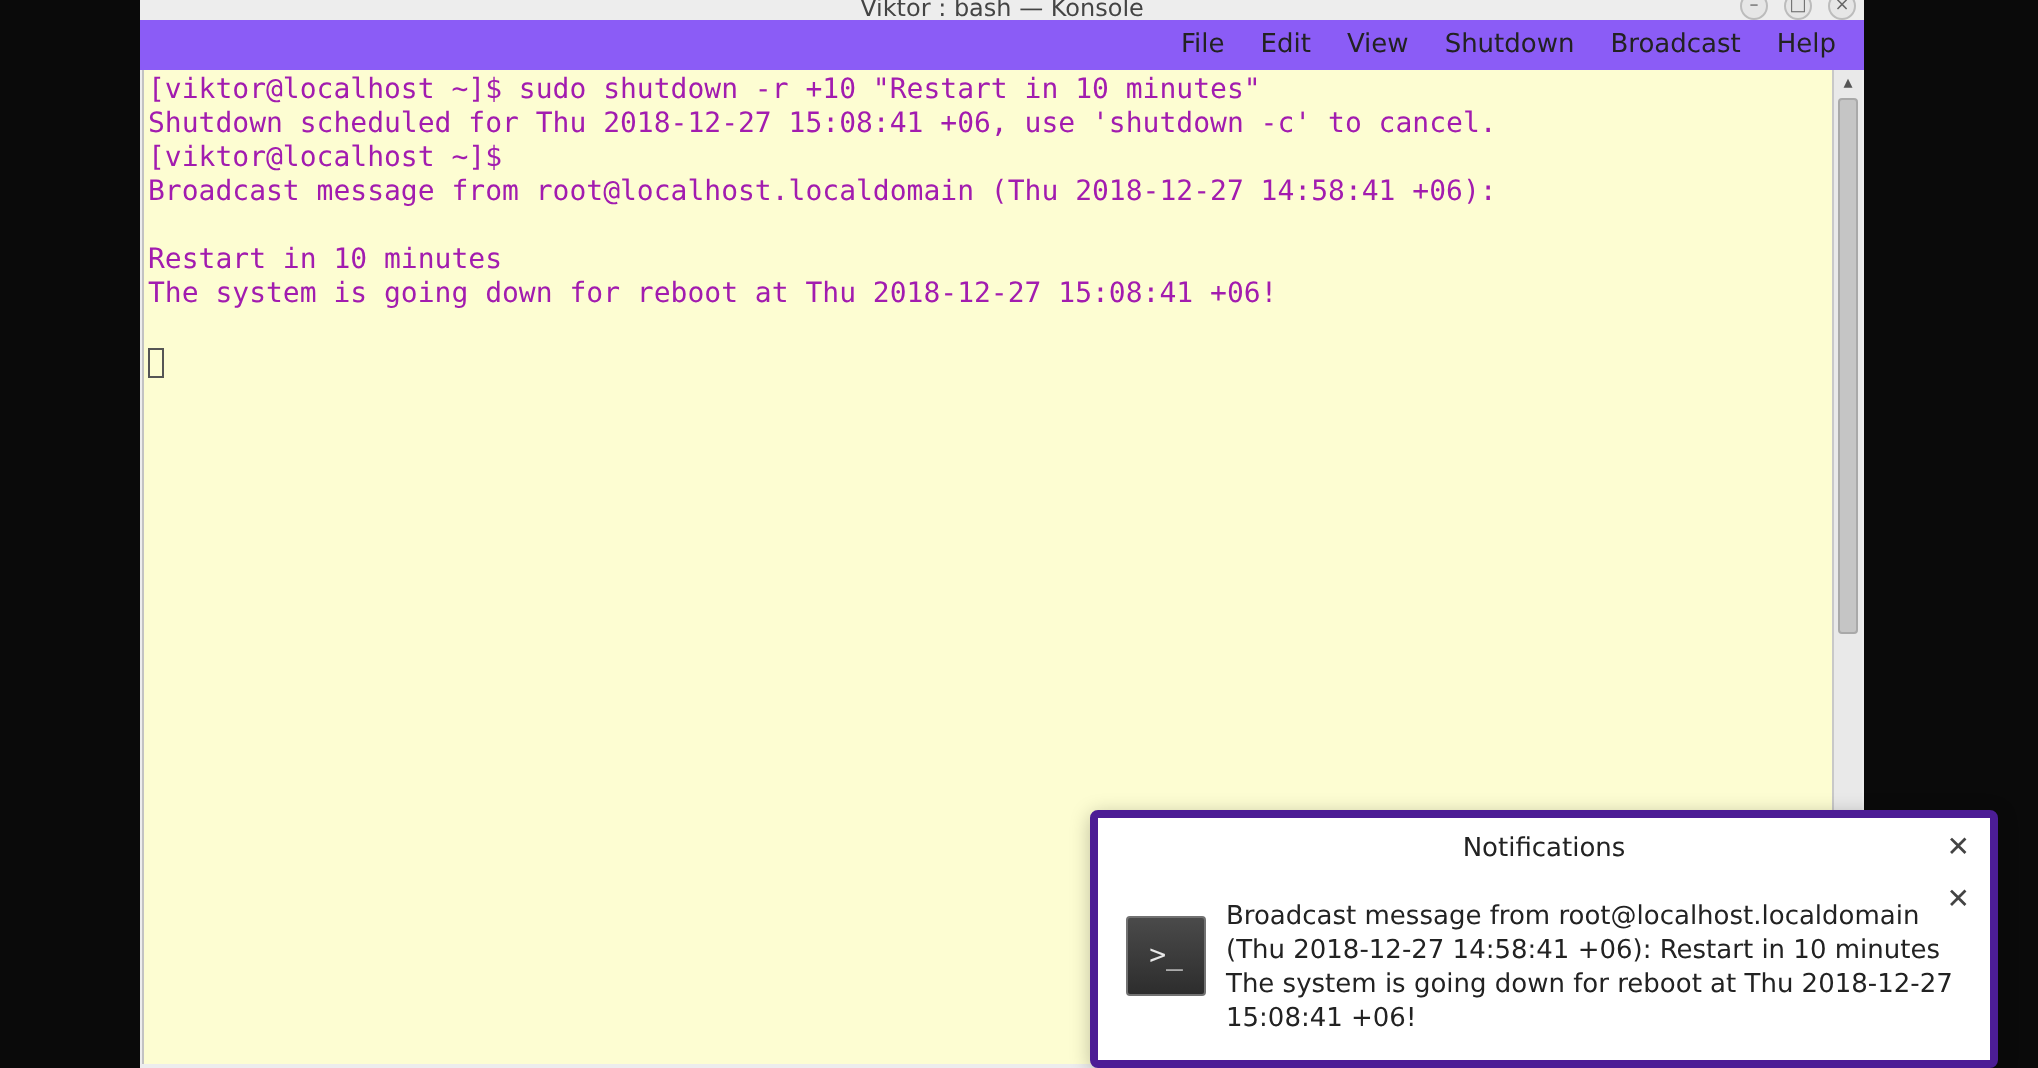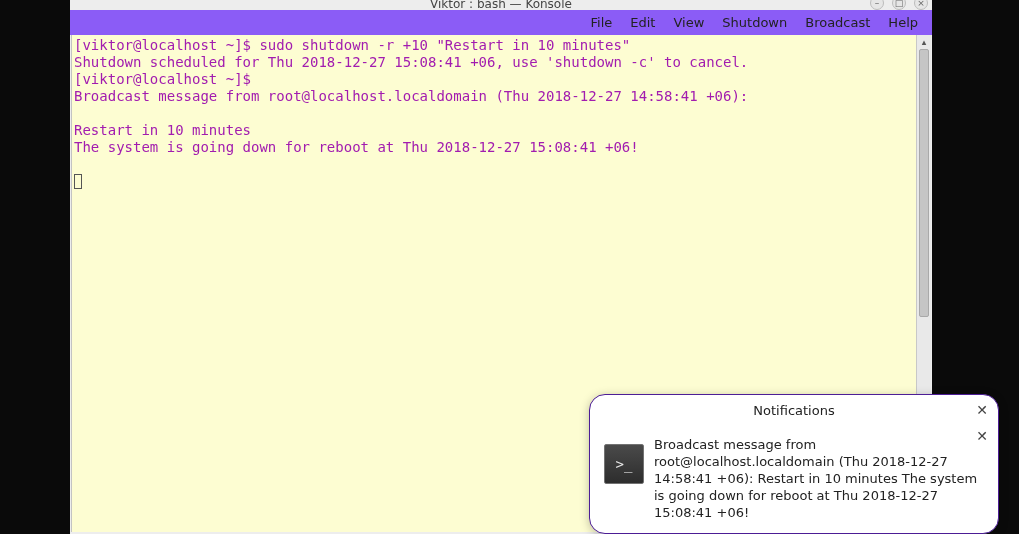--- a/index.html
+++ b/index.html
@@ -114,24 +114,24 @@
     display: inline-block;
     width: 8px; height: 15px;
     border: 1px solid #555;
     vertical-align: text-bottom;
   }
 
   .notification {
     position: absolute;
     right: 20px;
     bottom: 0;
-    width: 410px;
+    width: 454px;
     background: #ffffff;
-    border: 1px solid #4c1d95;
-    border-radius: 16px;
+    border: 4px solid #4c1d95;
+    border-radius: 4px;
     box-shadow: 0 2px 10px rgba(0,0,0,0.25);
     font-size: 13px;
     color: #222;
     overflow: hidden;
     padding-bottom: 6px;
   }
   .notification .notif-header {
     display: flex;
     align-items: center;
     justify-content: center;

